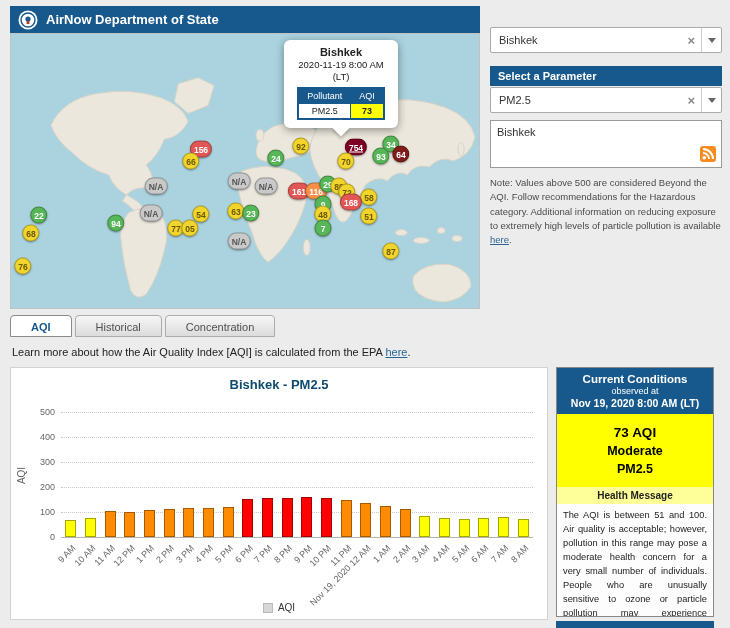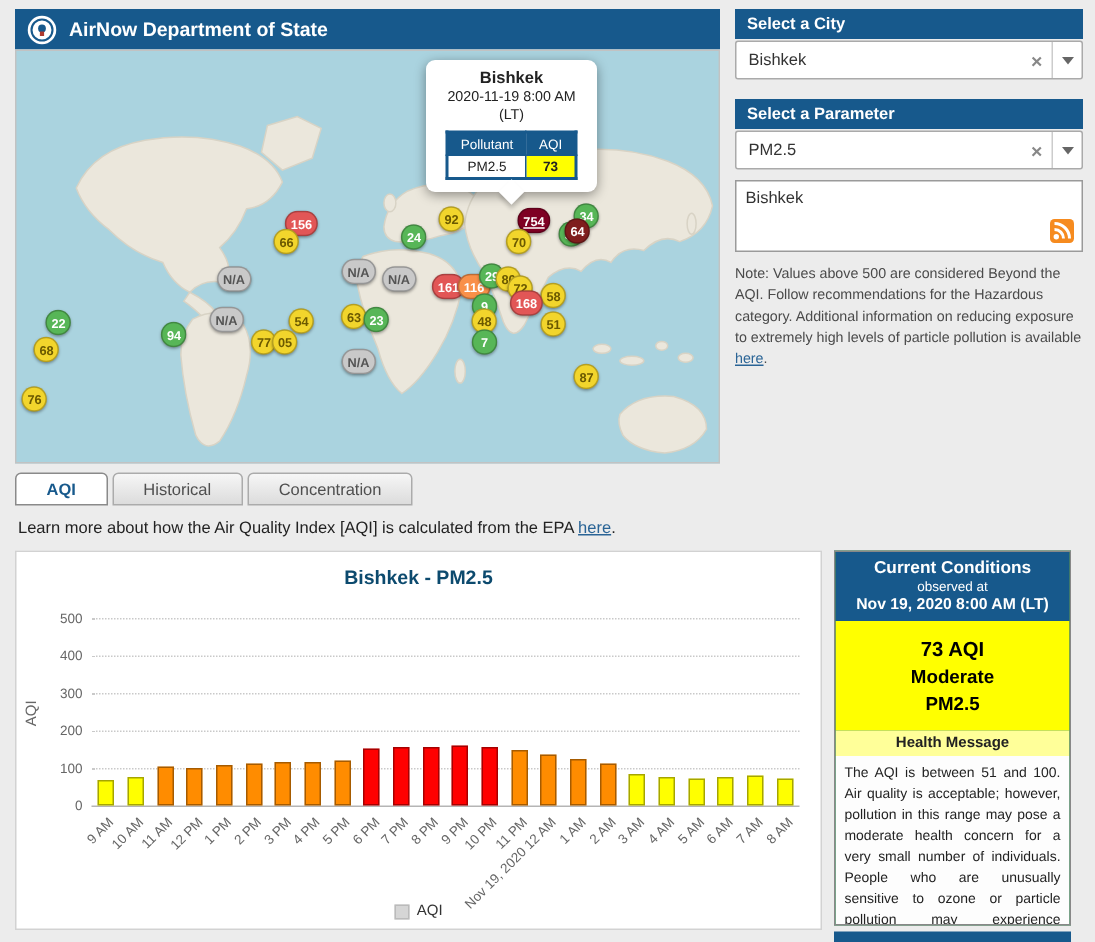--- a/index.html
+++ b/index.html
@@ -59,21 +59,21 @@
   .sel-param{top:87px;}
   .select-value{flex:1;font-size:11px;color:#333;padding-left:8px;}
   .select-clear{color:#888;font-size:13px;font-weight:bold;padding:0 6px;cursor:pointer;}
   .select-arrow-box{width:20px;align-self:stretch;border-left:1px solid #ccc;display:flex;align-items:center;justify-content:center;cursor:pointer;}
   .arrow-tri{width:0;height:0;border-left:4px solid transparent;border-right:4px solid transparent;border-top:5px solid #666;}
   .feed-box{position:absolute;left:490px;top:120px;width:232px;height:48px;background:#fff;border:1px solid #9a9a9a;font-size:11px;color:#333;padding:5px 6px;}
   .rss{position:absolute;right:5px;bottom:5px;width:16px;height:16px;cursor:pointer;}
   .note{position:absolute;left:490px;top:176px;width:232px;font-size:9.5px;color:#4a4a4a;line-height:1.5;}
 
   
-  .cond-panel{position:absolute;left:556px;top:367px;width:158px;height:250px;border:1px solid #888;background:#15803d;overflow:hidden;}
+  .cond-panel{position:absolute;left:556px;top:367px;width:158px;height:250px;border:1px solid #888;background:#ef4444;overflow:hidden;}
   .cond-header{background:var(--accent);color:#fff;text-align:center;padding:5px 4px;}
   .cond-title{font-size:11.5px;font-weight:bold;}
   .cond-sub{font-size:9px;margin-top:1px;}
   .cond-dt{font-size:10.5px;font-weight:bold;margin-top:1px;}
   .cond-aqi{background:var(--aqi-yellow);text-align:center;padding:11px 4px;color:#000;}
   .cond-aqi-val{font-size:13.5px;font-weight:bold;}
   .cond-cat{font-size:12.5px;font-weight:bold;margin-top:4px;}
   .cond-param{font-size:12.5px;font-weight:bold;margin-top:4px;}
   .health-title{background:#FFFF99;font-size:10px;font-weight:bold;text-align:center;padding:3px 0;color:#222;}
   .health-text{font-size:9.3px;color:#222;padding:5px 6px;text-align:justify;line-height:1.5;background:#fdfdfd;}
@@ -127,21 +127,21 @@
         <div class="marker" style="left: 180px; top: 127px; background: rgb(242, 213, 44); color: rgb(107, 89, 0);">66</div>
         <div class="marker" style="left: 190px; top: 180px; background: rgb(242, 213, 44); color: rgb(107, 89, 0);">54</div>
         <div class="marker" style="left: 165px; top: 194px; background: rgb(242, 213, 44); color: rgb(107, 89, 0);">77</div>
         <div class="marker" style="left: 179px; top: 194px; background: rgb(242, 213, 44); color: rgb(107, 89, 0);">05</div>
         <div class="marker" style="left: 265px; top: 124px; background: rgb(87, 182, 87); color: rgb(255, 255, 255);">24</div>
         <div class="marker" style="left: 290px; top: 112px; background: rgb(242, 213, 44); color: rgb(107, 89, 0);">92</div>
         <div class="marker" style="left: 345px; top: 113px; background: rgb(126, 0, 35); color: rgb(255, 255, 255); text-decoration: underline;">754</div>
         <div class="marker" style="left: 335px; top: 127px; background: rgb(242, 213, 44); color: rgb(107, 89, 0);">70</div>
         <div class="marker" style="left: 380px; top: 110px; background: rgb(87, 182, 87); color: rgb(255, 255, 255);">34</div>
         <div class="marker" style="left: 370px; top: 122px; background: rgb(87, 182, 87); color: rgb(255, 255, 255);">93</div>
-        <div class="marker" style="left: 374px; top: 120px; background: #7f1d1d; color: rgb(255, 255, 255); text-align: center;">64</div>
+        <div class="marker" style="left: 390px; top: 120px; background: #7f1d1d; color: rgb(255, 255, 255); text-align: center;">64</div>
         <div class="marker" style="left: 228px; top: 147px; background: rgb(201, 201, 201); color: rgb(85, 85, 85);">N/A</div>
         <div class="marker" style="left: 255px; top: 152px; background: rgb(201, 201, 201); color: rgb(85, 85, 85);">N/A</div>
         <div class="marker" style="left: 288px; top: 157px; background: rgb(226, 86, 86); color: rgb(255, 255, 255);">161</div>
         <div class="marker" style="left: 305px; top: 157px; background: rgb(249, 144, 73); color: rgb(255, 255, 255);">116</div>
         <div class="marker" style="left: 317px; top: 150px; background: rgb(87, 182, 87); color: rgb(255, 255, 255);">29</div>
         <div class="marker" style="left: 328px; top: 152px; background: rgb(242, 213, 44); color: rgb(107, 89, 0);">80</div>
         <div class="marker" style="left: 336px; top: 158px; background: rgb(242, 213, 44); color: rgb(107, 89, 0);">72</div>
         <div class="marker" style="left: 312px; top: 170px; background: rgb(87, 182, 87); color: rgb(255, 255, 255);">9</div>
         <div class="marker" style="left: 312px; top: 180px; background: rgb(242, 213, 44); color: rgb(107, 89, 0);">48</div>
         <div class="marker" style="left: 312px; top: 194px; background: rgb(87, 182, 87); color: rgb(255, 255, 255);">7</div>
@@ -249,21 +249,20 @@
         <div class="xtick" style="right: 29.5px; top: 131px;">7 AM</div>
         <div class="bar" style="left: 456.667px; height: 18.25px; background: rgb(255, 255, 0);"></div>
         <div class="xtick" style="right: 9.83333px; top: 131px;">8 AM</div>
       </div>
     <div class="legend">
       <span class="legend-swatch"></span>
       <span>AQI</span>
     </div>
   </div>
 
-  <div class="side-header hdr-city">Select a City</div>
   <div class="select-box sel-city">
     <span class="select-value">Bishkek</span>
     <span class="select-clear">×</span>
     <span class="select-arrow-box">
         <span class="arrow-tri"></span>
       </span>
   </div>
 
   <div class="side-header hdr-param">Select a Parameter</div>
   <div class="select-box sel-param">

